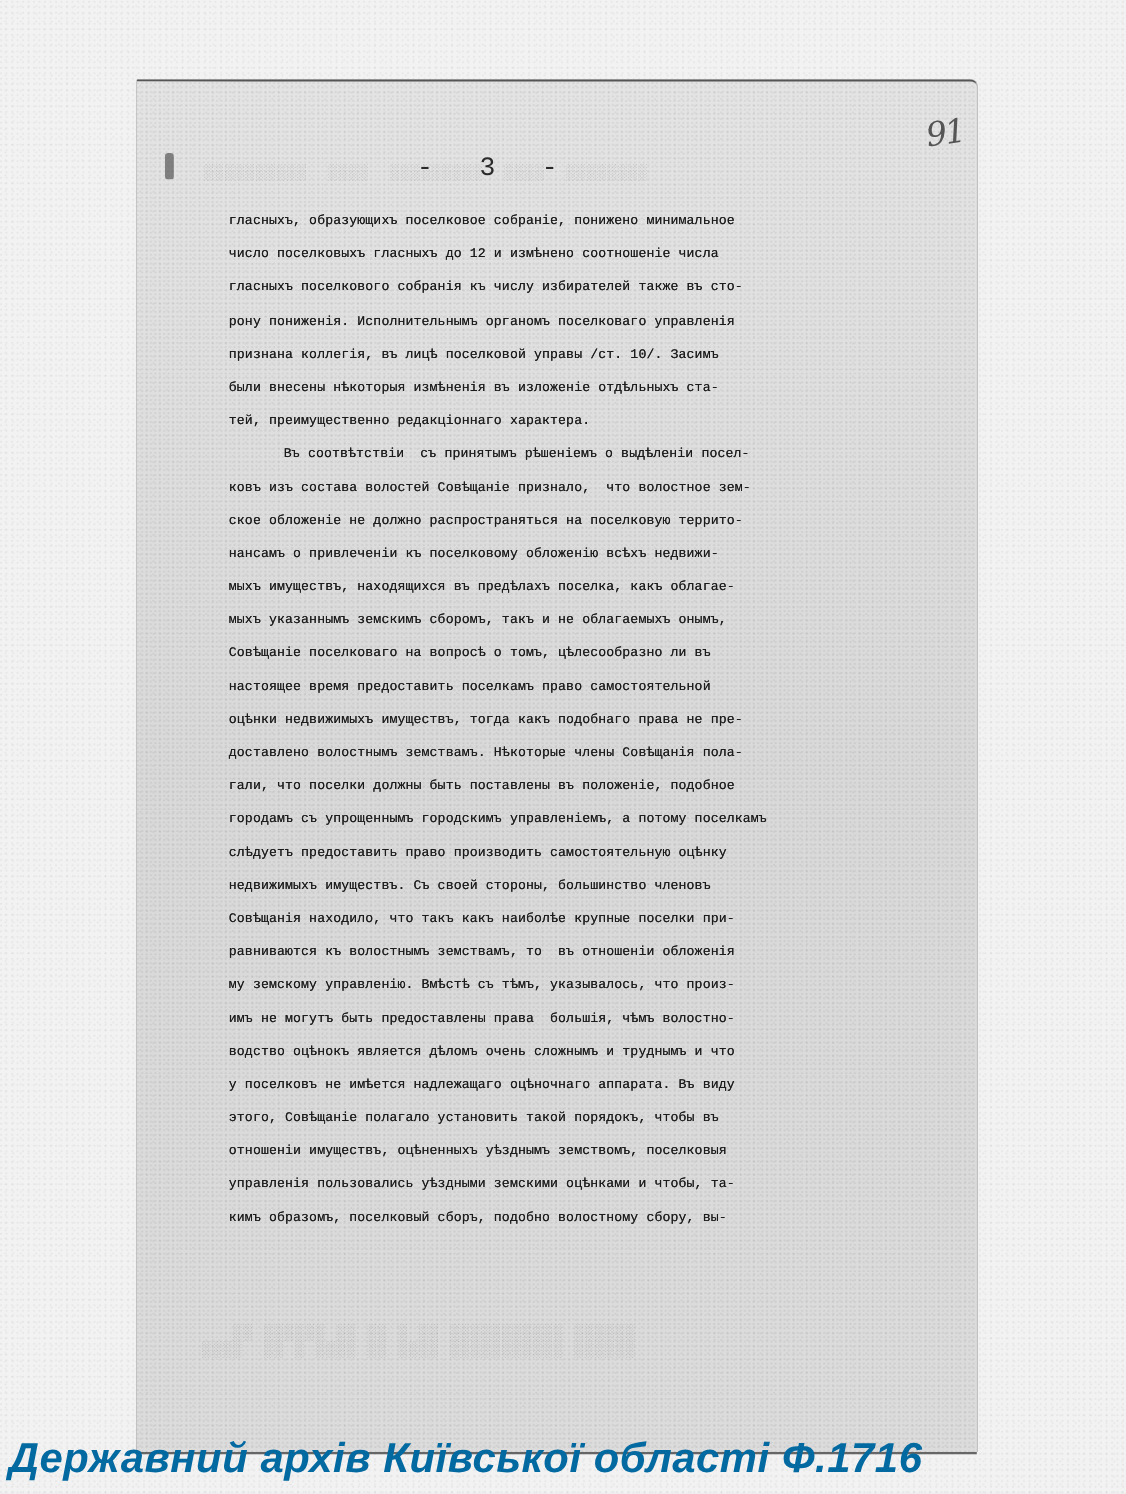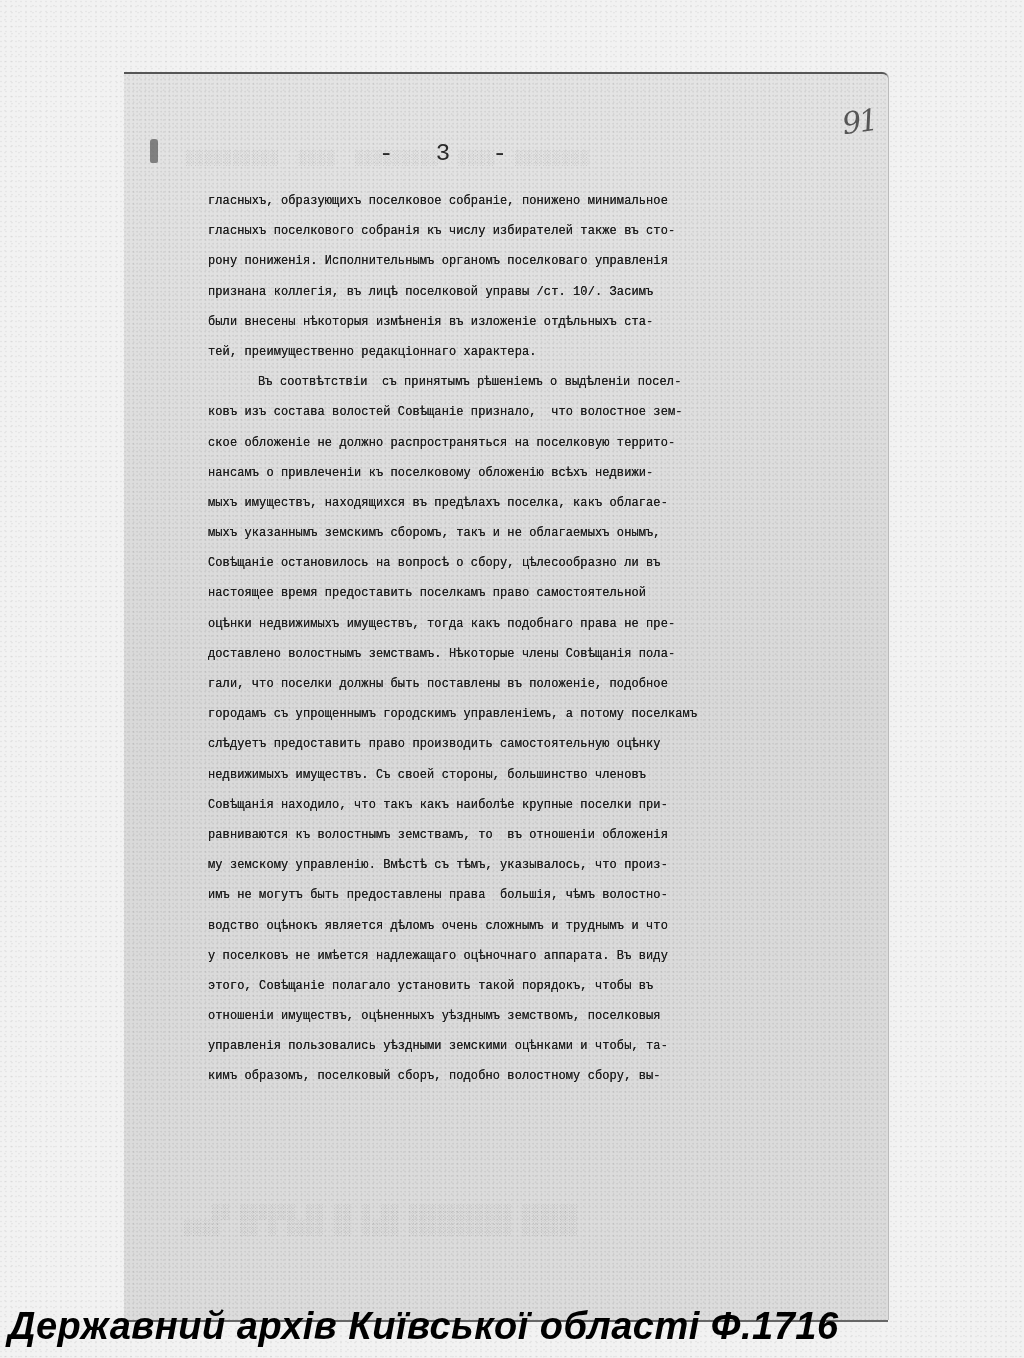--- a/index.html
+++ b/index.html
@@ -90,51 +90,52 @@
       padding-left: 50px;
     }
     .watermark {
       position: absolute;
       left: 8px;
       top: 1305px;
       font-family: "Liberation Sans", "DejaVu Sans", sans-serif;
       font-weight: bold;
       font-style: italic;
       font-size: 38px;
-      color: #000000;
+      color: #0369a1;
       letter-spacing: 0.5px;
       white-space: nowrap;
     }
   </style>
 </head>
 <body>
 
 <div class="paper">
   <div class="binding-mark"></div>
   <div class="folio">91</div>
   <div class="page-number">- 3 -</div>
 
   <div class="bleed" style="left:60px; top:76px;">░░░░░░░░  ░░░░  ░░░░░░░░░  ░░░░  ░░░░░░░░░░</div>
   <div class="bleed" style="left:58px; top:1130px;">░░░░░░ ░░░░░░░░░░░ ░░ ░ ░░ ░░ ░░░░░░ ░░
 ░░░░░░ ░░░░░░░░░░░ ░░░░ ░░ ░░░░ ░ ░░  ░░░░</div>
 
   <div class="body-text" id="body-text">
       <div class="line">гласныхъ, образующихъ поселковое собраніе, понижено минимальное</div>
+      <div class="line">число поселковыхъ гласныхъ до 12 и измѣнено соотношеніе числа</div>
       <div class="line">гласныхъ поселкового собранія къ числу избирателей также въ сто-</div>
       <div class="line">рону пониженія. Исполнительнымъ органомъ поселковаго управленія</div>
       <div class="line">признана коллегія, въ лицѣ поселковой управы /ст. 10/. Засимъ</div>
       <div class="line">были внесены нѣкоторыя измѣненія въ изложеніе отдѣльныхъ ста-</div>
       <div class="line">тей, преимущественно редакціоннаго характера.</div>
       <div class="line indent">Въ соотвѣтствіи  съ принятымъ рѣшеніемъ о выдѣленіи посел-</div>
       <div class="line">ковъ изъ состава волостей Совѣщаніе признало,  что волостное зем-</div>
       <div class="line">ское обложеніе не должно распространяться на поселковую террито-</div>
       <div class="line">нансамъ о привлеченіи къ поселковому обложенію всѣхъ недвижи-</div>
       <div class="line">мыхъ имуществъ, находящихся въ предѣлахъ поселка, какъ облагае-</div>
       <div class="line">мыхъ указаннымъ земскимъ сборомъ, такъ и не облагаемыхъ онымъ,</div>
-      <div class="line">Совѣщаніе остановилось на вопросѣ о сбору, цѣлесообразно ли въ</div>
+      <div class="line">Совѣщаніе поселковаго на вопросѣ о томъ, цѣлесообразно ли въ</div>
       <div class="line">настоящее время предоставить поселкамъ право самостоятельной</div>
       <div class="line">оцѣнки недвижимыхъ имуществъ, тогда какъ подобнаго права не пре-</div>
       <div class="line">доставлено волостнымъ земствамъ. Нѣкоторые члены Совѣщанія пола-</div>
       <div class="line">гали, что поселки должны быть поставлены въ положеніе, подобное</div>
       <div class="line">городамъ съ упрощеннымъ городскимъ управленіемъ, а потому поселкамъ</div>
       <div class="line">слѣдуетъ предоставить право производить самостоятельную оцѣнку</div>
       <div class="line">недвижимыхъ имуществъ. Съ своей стороны, большинство членовъ</div>
       <div class="line">Совѣщанія находило, что такъ какъ наиболѣе крупные поселки при-</div>
       <div class="line">равниваются къ волостнымъ земствамъ, то  въ отношеніи обложенія</div>
       <div class="line">му земскому управленію. Вмѣстѣ съ тѣмъ, указывалось, что произ-</div>

